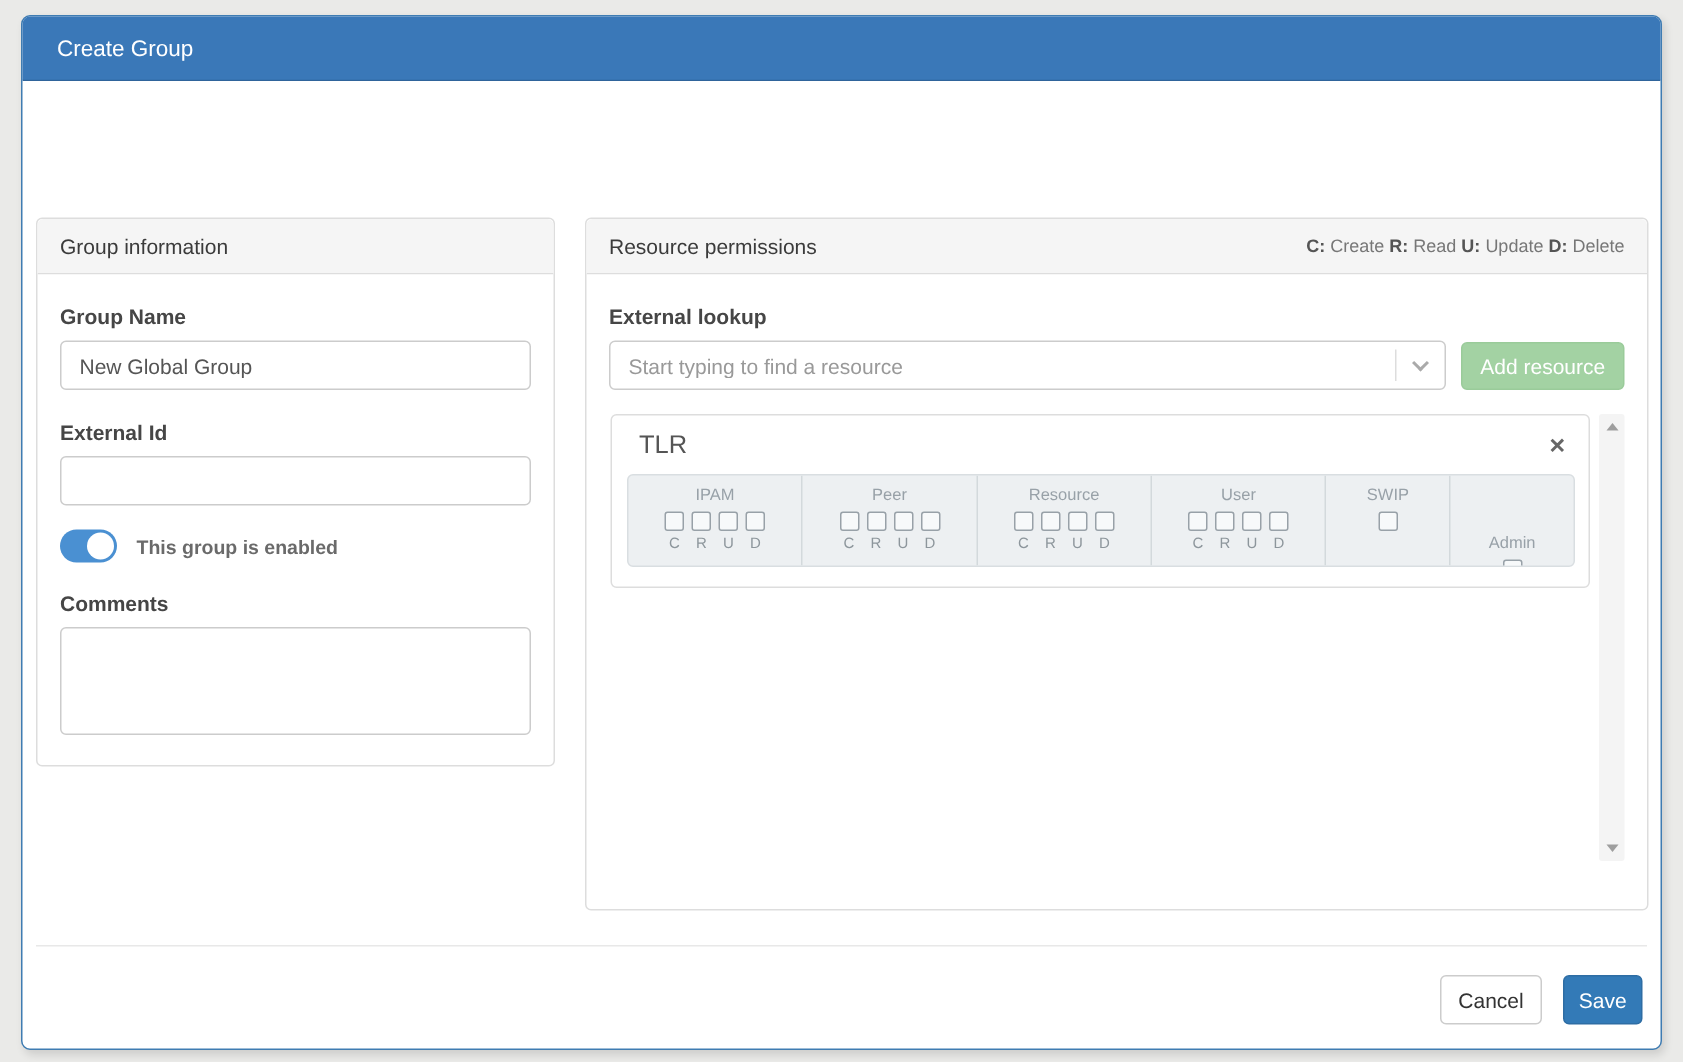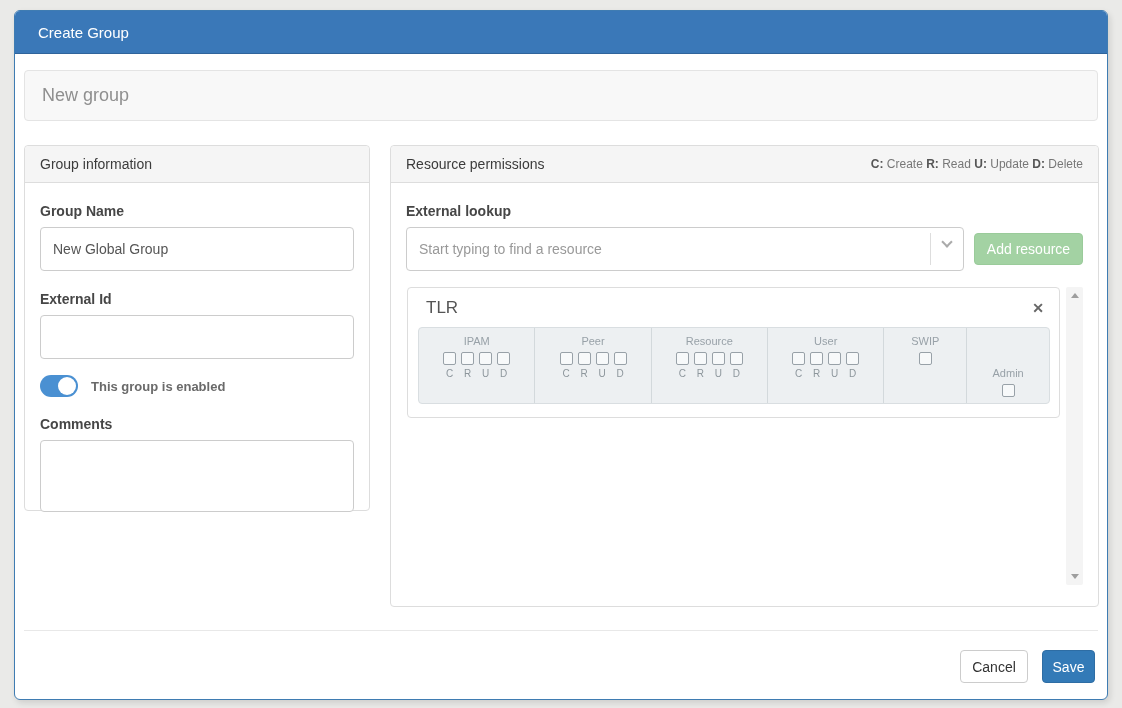--- a/index.html
+++ b/index.html
@@ -60,21 +60,21 @@
   .legend b { color: #555; font-weight: bold; }
   .pbody { padding: 12px 15px 0; }
 
   .field-label {
     display: block;
     font-size: 14px; font-weight: bold; color: #464646;
     margin: 20px 0 8px;
   }
   .field-label.first { margin-top: 8px; }
   .text-input {
-    width: 100%; height: 44px;
+    width: 100%; height: 33px;
     border: 1px solid #ccc; border-radius: 4px;
     padding: 0 12px;
     font-size: 14px; color: #555;
     font-family: "Liberation Sans", sans-serif;
     background: #fff;
   }
   .text-input::placeholder { color: #999; opacity: 1; }
   textarea.text-input { height: 72px; resize: none; padding-top: 8px; }
 
   .toggle-row { display: flex; align-items: center; margin: 16px 0 0; }
@@ -139,21 +139,21 @@
   .res-card-head {
     display: flex; align-items: center; justify-content: space-between;
     padding: 2px 6px 0 8px;
   }
   .res-name { font-size: 17px; color: #555; }
   .close-x { font-size: 14px; font-weight: bold; color: #666; cursor: pointer; line-height: 14px; }
 
   .perm-bar {
     margin-top: 9px;
     display: flex;
-    height: 77px;
+    height: 62px;
     background: #edf0f2;
     border: 1px solid #d9dee1;
     border-radius: 4px;
     overflow: hidden;
   }
   .perm-col {
     display: flex; flex-direction: column; align-items: center;
     padding-top: 7px;
     border-right: 1px solid #d3d9dc;
   }
@@ -195,21 +195,20 @@
 </style>
 </head>
 <body>
 
 <div class="modal">
 
   <div class="modal-header">
     <span>Create Group</span>
   </div>
 
-  <input class="title-input" type="text" placeholder="New group" style="">
 
   <div class="panel panel-left">
     <div class="panel-header">
       <span>Group information</span>
     </div>
     <div class="pbody">
       <label class="field-label first">Group Name</label>
       <input class="text-input" type="text" value="New Global Group" style="">
 
       <label class="field-label">External Id</label>

